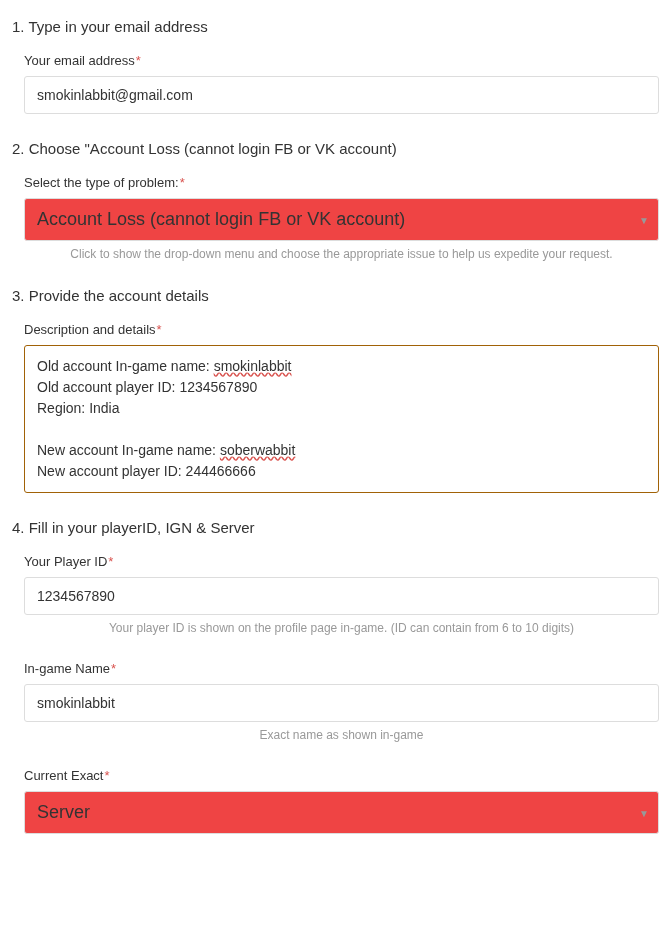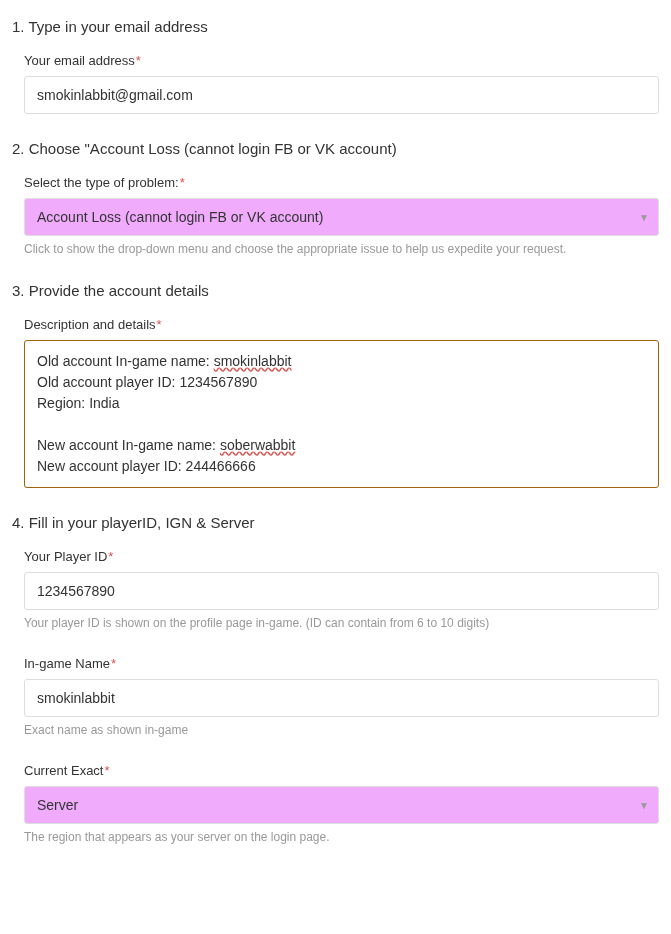--- a/index.html
+++ b/index.html
@@ -44,25 +44,25 @@
       background: #fff;
       font-family: inherit;
     }
     .select-wrapper {
       position: relative;
       width: 100%;
     }
     .select-input {
       width: 100%;
       padding: 10px 30px 10px 12px;
-      font-size: 14px;
+      font-size: 18px;
       color: #333;
       border: 1px solid #ddd;
       border-radius: 3px;
-      background: #f0abfc;
+      background: #ef4444;
       appearance: none;
       font-family: inherit;
       cursor: pointer;
     }
     .select-caret {
       position: absolute;
       right: 10px;
       top: 50%;
       transform: translateY(-50%);
       pointer-events: none;
@@ -80,20 +80,21 @@
       font-family: inherit;
       resize: vertical;
       min-height: 140px;
       line-height: 1.5;
       white-space: pre-wrap;
     }
     .hint-text {
       font-size: 12px;
       color: #999;
       margin-top: 6px;
+      text-align: center;
     }
     .indent {
       padding-left: 12px;
     }
     .spell-underline {
       text-decoration: underline wavy #d9534f;
       text-decoration-skip-ink: none;
     }
   </style>
 </head>
@@ -151,14 +152,13 @@
 </div>
 
 <div class="field-block indent">
   <div class="field-label">
     <span>Current Exact</span><span class="required">*</span>
   </div>
   <div class="select-wrapper">
     <div class="select-input">Server</div>
     <span class="select-caret">▼</span>
   </div>
-  <div class="hint-text">The region that appears as your server on the login page.</div>
 </div>
 
 </body></html>

